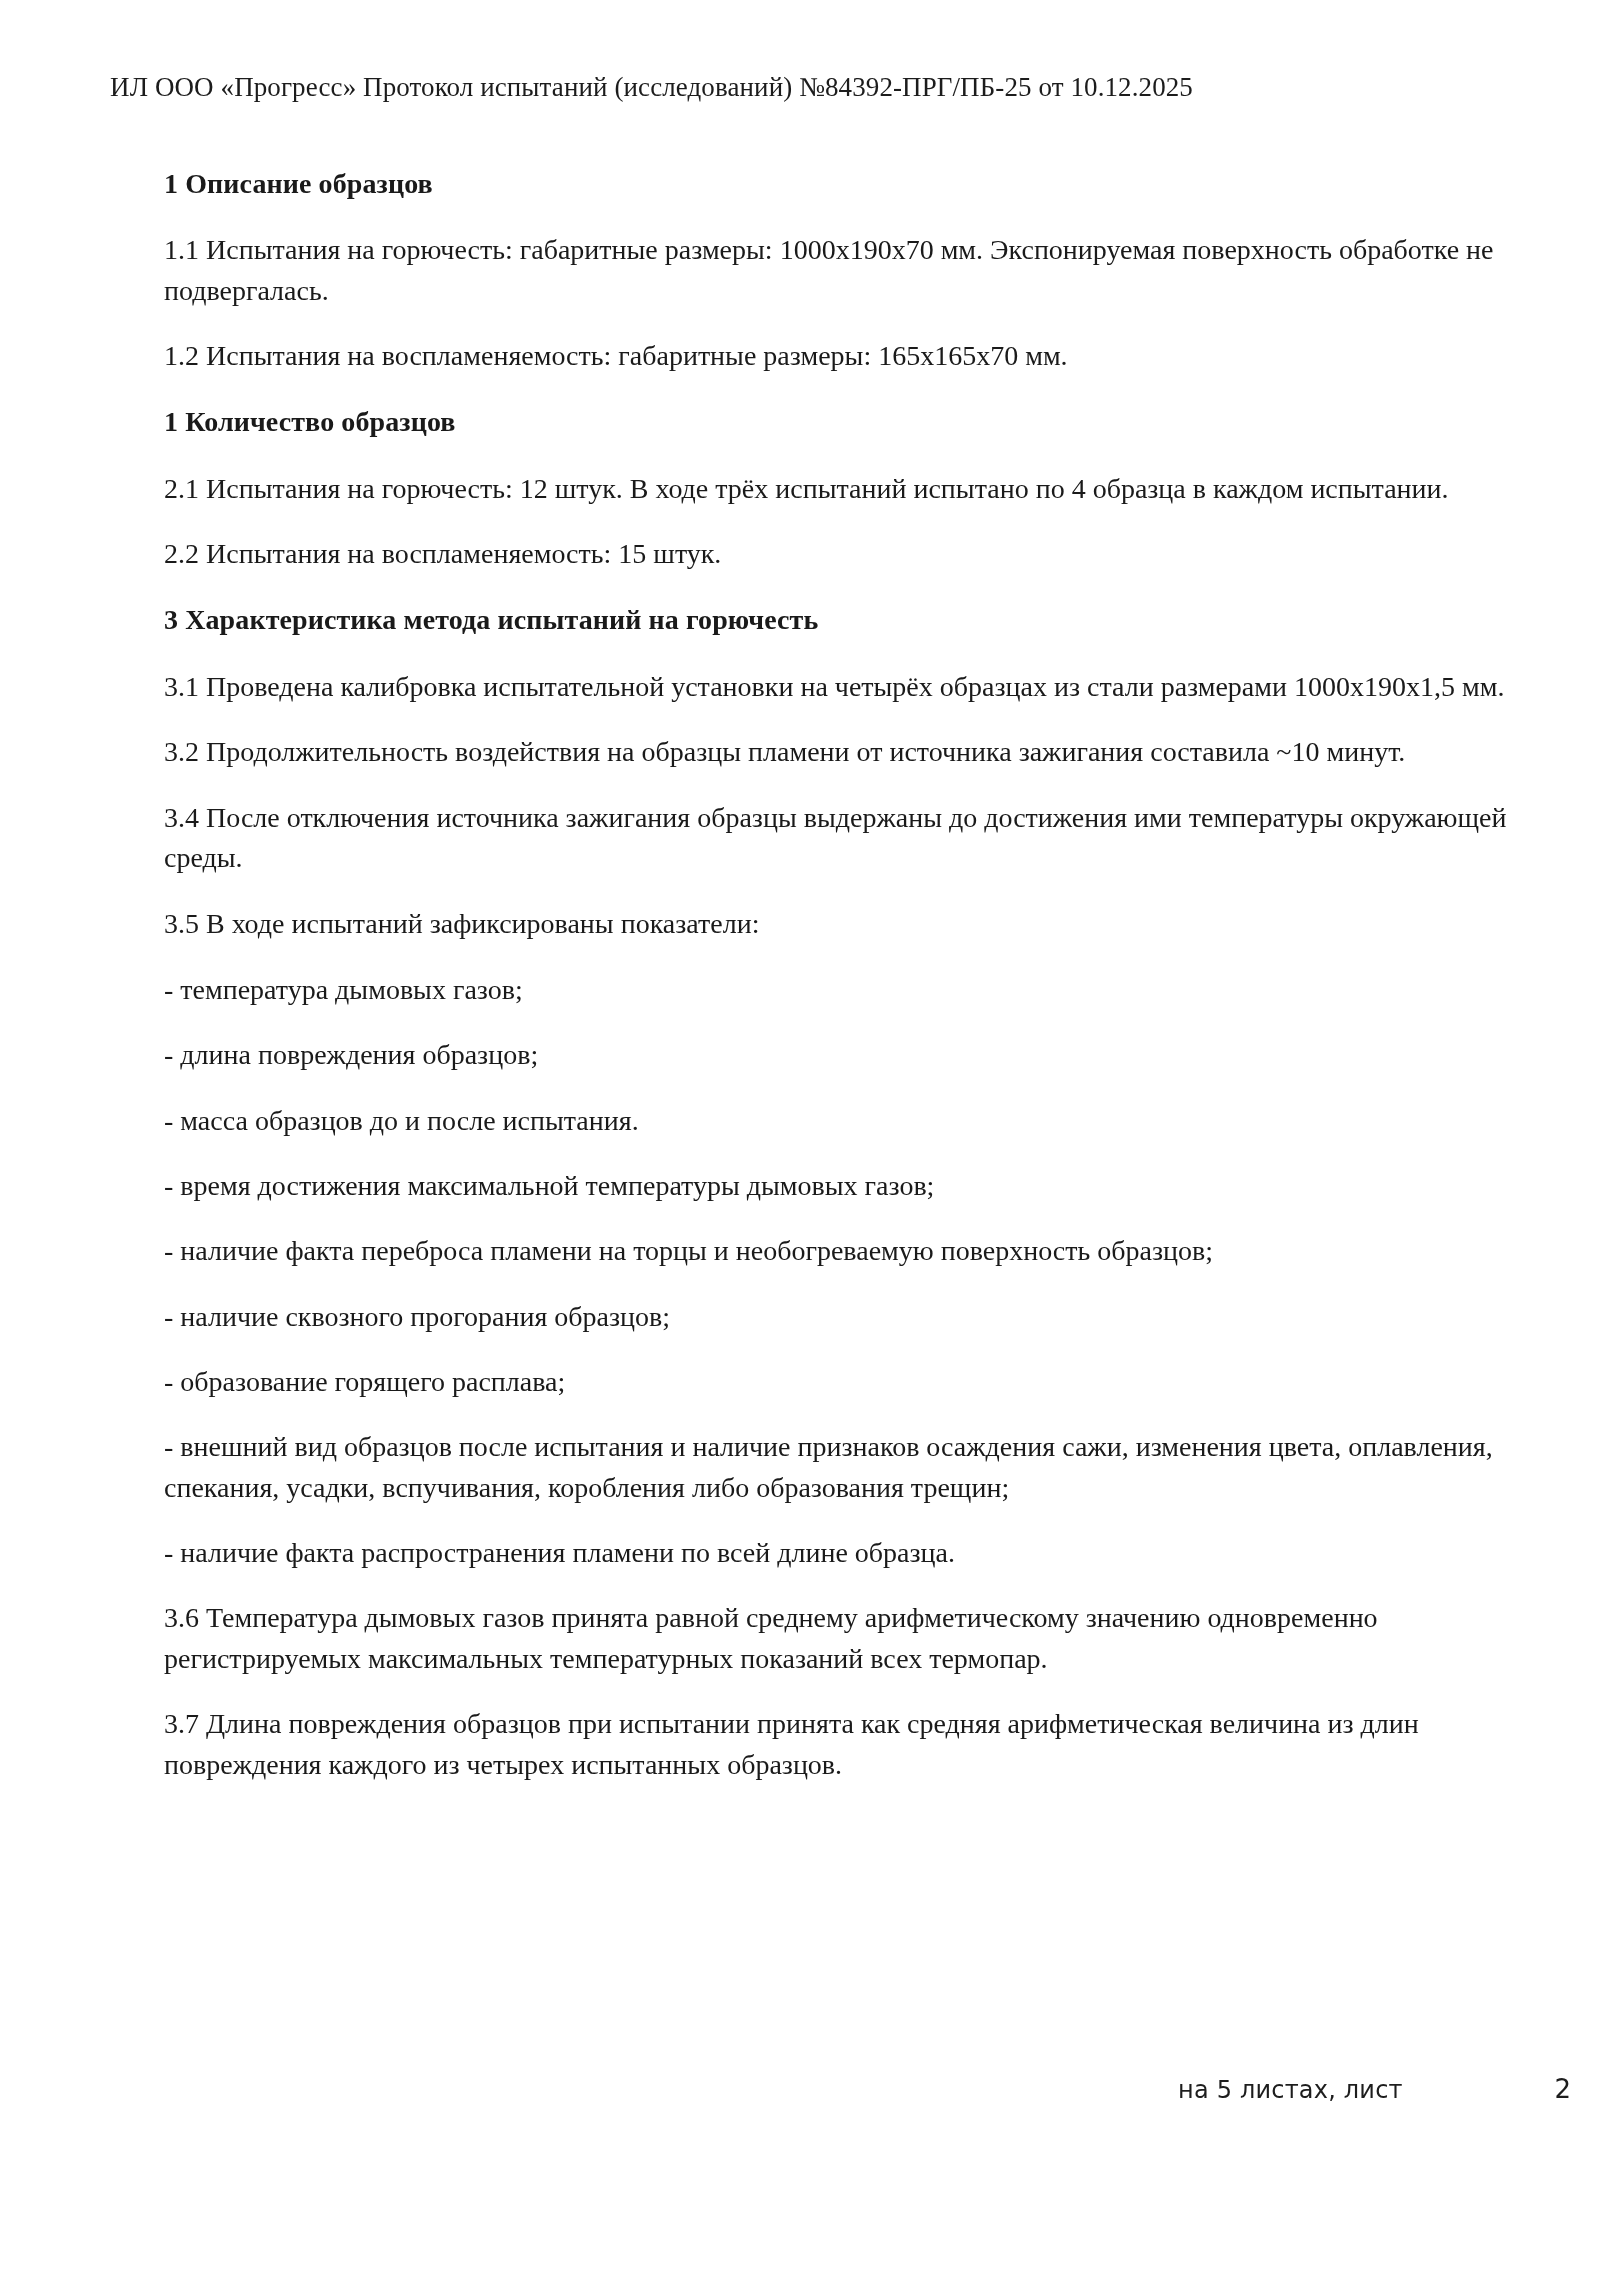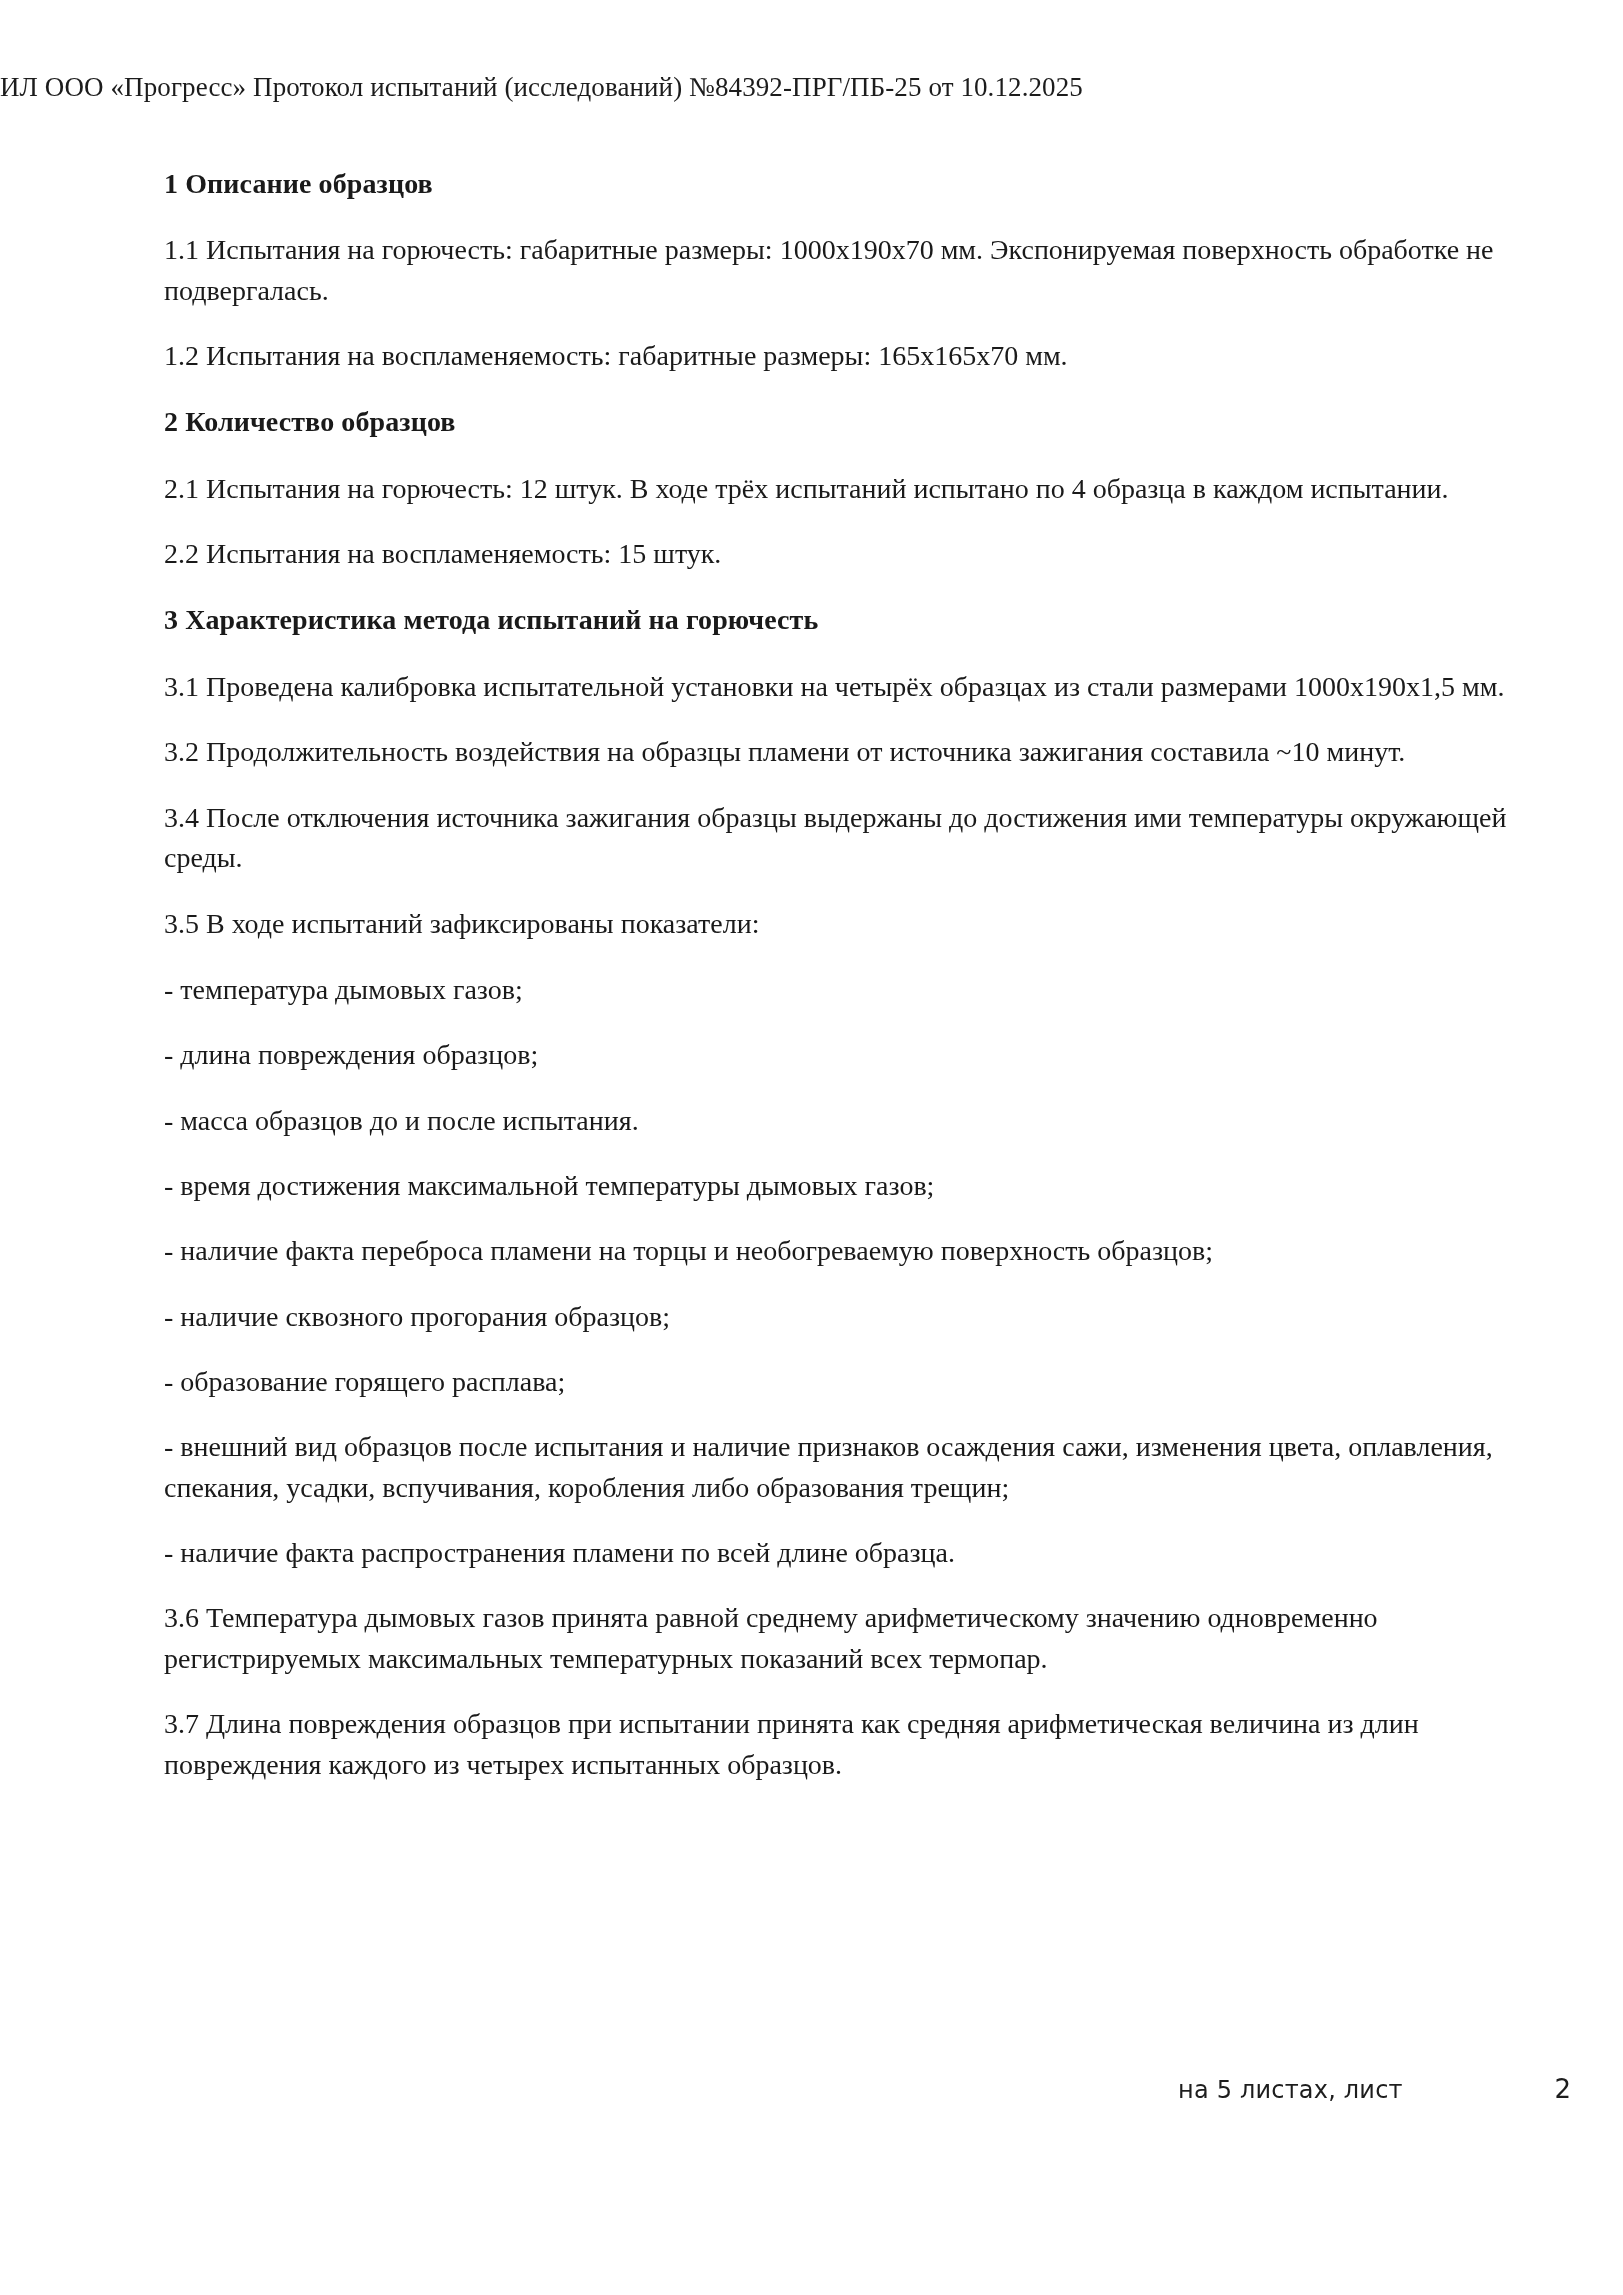--- a/index.html
+++ b/index.html
@@ -19,20 +19,21 @@
     color: #191919;
     box-sizing: border-box;
   }
 
   
   .doc-header {
     position: absolute;
     top: 71px;
     left: 0;
     width: 1303px;
+    text-align: center;
     font-size: 27px;
     line-height: 1.25;
     letter-spacing: 0.1px;
     color: #1c1c1c;
     white-space: nowrap;
   }
 
   
   .content {
     position: absolute;
@@ -98,21 +99,21 @@
 
 <div class="page">
 
   <div class="doc-header">ИЛ ООО «Прогресс» Протокол испытаний (исследований) №84392-ПРГ/ПБ-25 от 10.12.2025</div>
 
   <div class="content">
 
   <p class="block heading">1 Описание образцов</p>
       <p class="block para">1.1 Испытания на горючесть: габаритные размеры: 1000х190х70 мм. Экспонируемая поверхность обработке не подвергалась.</p>
       <p class="block para">1.2 Испытания на воспламеняемость: габаритные размеры: 165х165х70 мм.</p>
-      <p class="block heading">2 Количество образцов</p>
+      <p class="block heading">1 Количество образцов</p>
       <p class="block para">2.1 Испытания на горючесть: 12 штук. В ходе трёх испытаний испытано по 4 образца в каждом испытании.</p>
       <p class="block para">2.2 Испытания на воспламеняемость: 15 штук.</p>
       <p class="block heading">3 Характеристика метода испытаний на горючесть</p>
       <p class="block para">3.1 Проведена калибровка испытательной установки на четырёх образцах из стали размерами 1000х190х1,5 мм.</p>
       <p class="block para">3.2 Продолжительность воздействия на образцы пламени от источника зажигания составила ~10 минут.</p>
       <p class="block para">3.4 После отключения источника зажигания образцы выдержаны до достижения ими температуры окружающей среды.</p>
       <p class="block para">3.5 В ходе испытаний зафиксированы показатели:</p>
       <p class="block bullet">- температура дымовых газов;</p>
       <p class="block bullet">- длина повреждения образцов;</p>
       <p class="block bullet">- масса образцов до и после испытания.</p>

